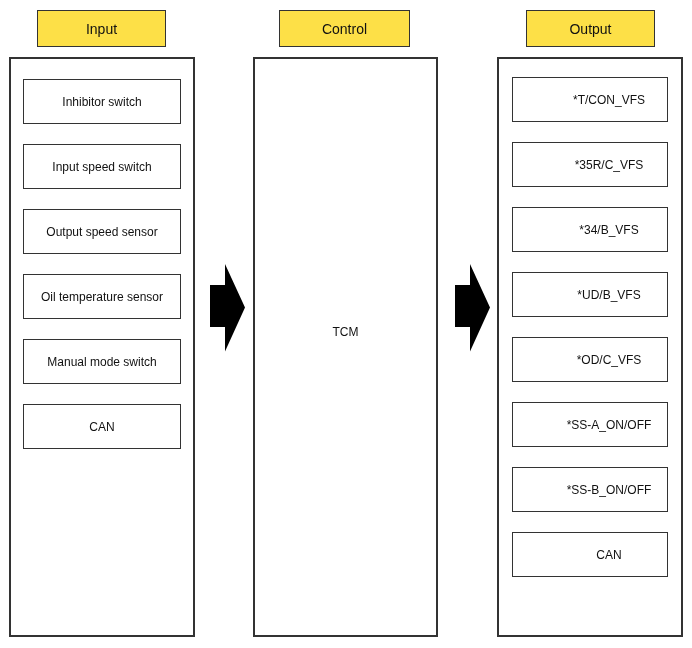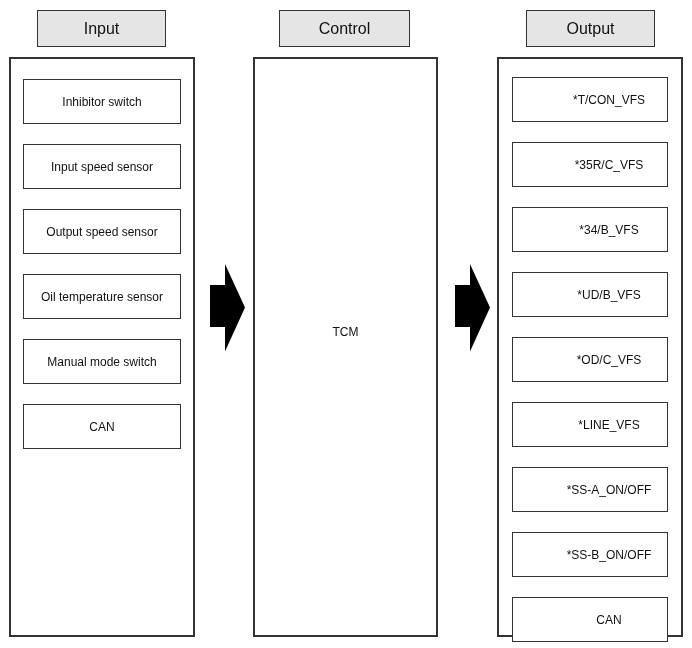--- a/index.html
+++ b/index.html
@@ -21,25 +21,25 @@
     left: 0; top: 0;
     width: 692px; height: 648px;
     background: #ffffff;
   }
 
   .hdr {
     position: absolute;
     top: 10px;
     height: 37px;
     border: 1.5px solid #333333;
-    background: #e5e5e5;
+    background: #fde047;
     display: flex;
     align-items: center;
     justify-content: center;
-    font-size: 16px;
+    font-size: 14px;
   }
   #hdr-input   { left: 37px;  width: 129px; }
   #hdr-control { left: 279px; width: 131px; }
   #hdr-output  { left: 526px; width: 129px; }
 
   .col {
     position: absolute;
     top: 57px;
     height: 580px;
     border: 2px solid #333333;
@@ -90,21 +90,21 @@
 <body>
 
 <div class="canvas">
 
   <div class="hdr" id="hdr-input">Input</div>
   <div class="hdr" id="hdr-control">Control</div>
   <div class="hdr" id="hdr-output">Output</div>
 
   <div class="col" id="col-input">
     <div class="ibox">Inhibitor switch</div>
-    <div class="ibox">Input speed sensor</div>
+    <div class="ibox">Input speed switch</div>
     <div class="ibox">Output speed sensor</div>
     <div class="ibox">Oil temperature sensor</div>
     <div class="ibox">Manual mode switch</div>
     <div class="ibox">CAN</div>
   </div>
 
   <svg class="arrow" id="arrow-left" viewBox="0 0 35 88">
     <polygon points="0,21 15,21 15,0 35,43.5 15,87.5 15,63 0,63" fill="#000000"></polygon>
   </svg>
 
@@ -115,19 +115,18 @@
   <svg class="arrow" id="arrow-right" viewBox="0 0 35 88">
     <polygon points="0,21 15,21 15,0 35,43.5 15,87.5 15,63 0,63" fill="#000000"></polygon>
   </svg>
 
   <div class="col" id="col-output">
     <div class="ibox">*T/CON_VFS</div>
     <div class="ibox">*35R/C_VFS</div>
     <div class="ibox">*34/B_VFS</div>
     <div class="ibox">*UD/B_VFS</div>
     <div class="ibox">*OD/C_VFS</div>
-    <div class="ibox">*LINE_VFS</div>
     <div class="ibox">*SS-A_ON/OFF</div>
     <div class="ibox">*SS-B_ON/OFF</div>
     <div class="ibox">CAN</div>
   </div>
 
 </div>
 
 </body></html>

